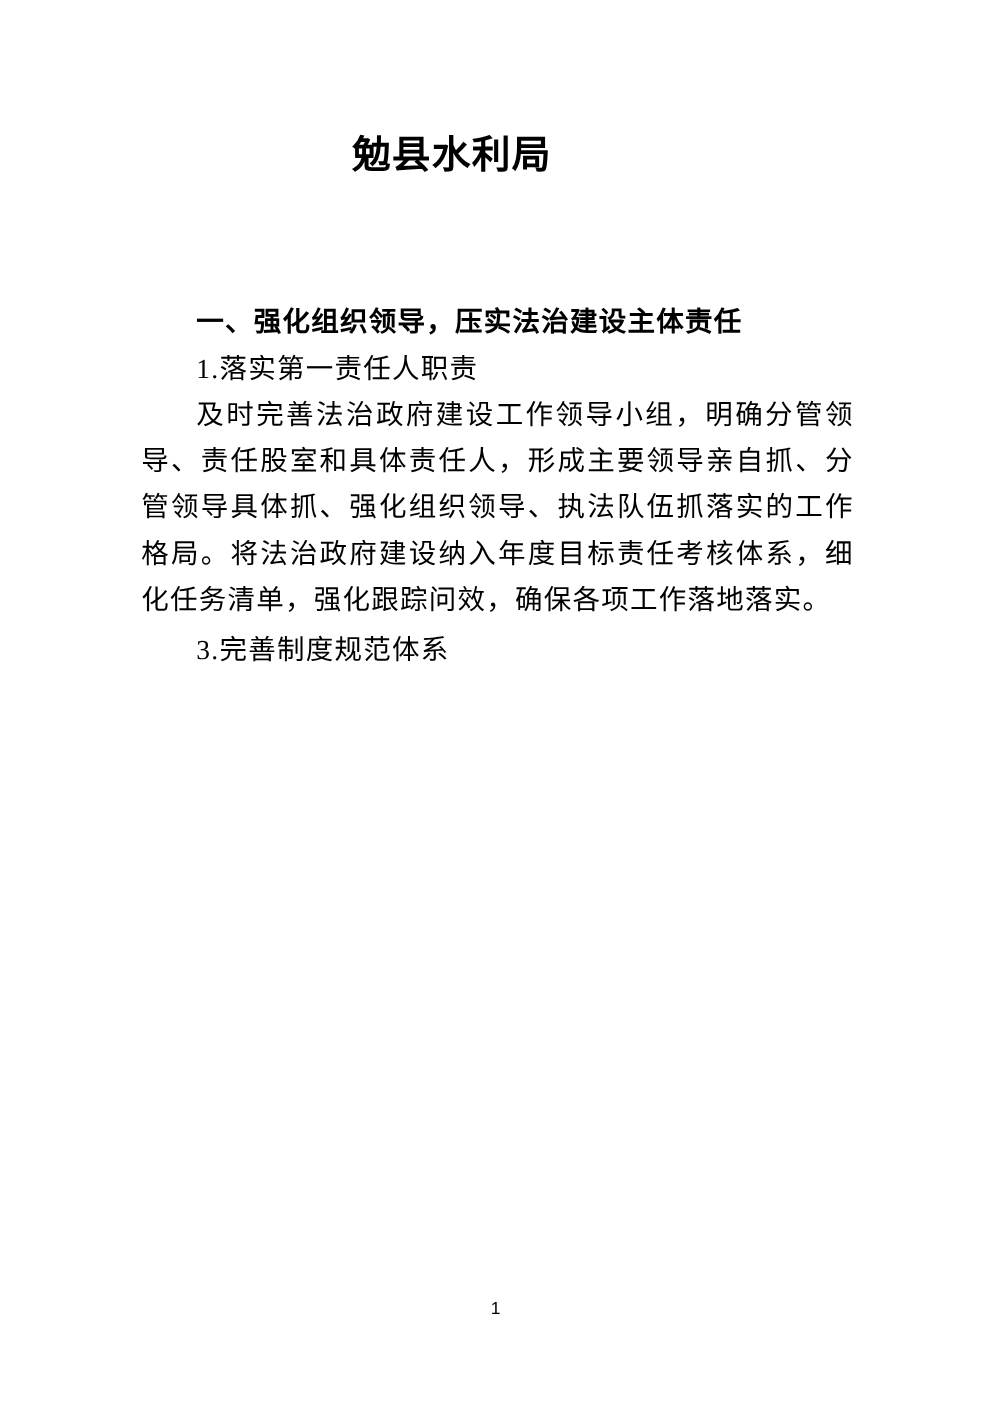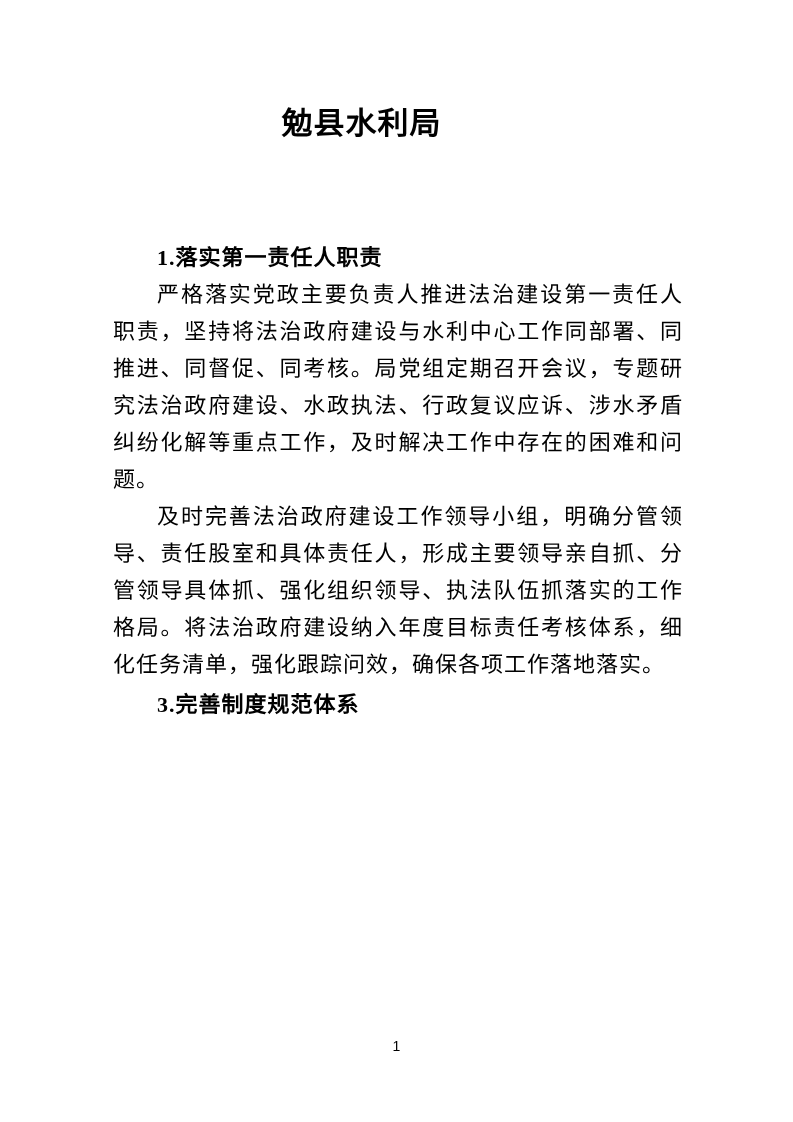--- a/index.html
+++ b/index.html
@@ -53,21 +53,21 @@
     text-indent: 2em;
     font-family: "Liberation Sans", sans-serif;
     font-weight: bold;
     font-size: 22px;
     line-height: 37px;
   }
   .h2 {
     margin: 0;
     text-indent: 2em;
     font-family: "Liberation Serif", serif;
-    font-weight: bold;
+    font-weight: normal;
     font-size: 22px;
     line-height: 37px;
   }
   .h2.last {
     margin-top: 3px;
   }
   .page-number {
     position: absolute;
     top: 1037px;
     left: 0;
@@ -82,21 +82,21 @@
 </head>
 <body>
 
 <div class="page">
 
   <div class="title-block">
     <div class="title-line">勉县水利局</div>
   </div>
 
   <div class="body-block">
+    <p class="h1">一、强化组织领导，压实法治建设主体责任</p>
     <p class="h2">1.落实第一责任人职责</p>
-    <p class="para">严格落实党政主要负责人推进法治建设第一责任人职责，坚持将法治政府建设与水利中心工作同部署、同推进、同督促、同考核。局党组定期召开会议，专题研究法治政府建设、水政执法、行政复议应诉、涉水矛盾纠纷化解等重点工作，及时解决工作中存在的困难和问题。</p>
     <p class="para">及时完善法治政府建设工作领导小组，明确分管领导、责任股室和具体责任人，形成主要领导亲自抓、分管领导具体抓、强化组织领导、执法队伍抓落实的工作格局。将法治政府建设纳入年度目标责任考核体系，细化任务清单，强化跟踪问效，确保各项工作落地落实。</p>
     <p class="h2 last">3.完善制度规范体系</p>
   </div>
 
   <div class="page-number">1</div>
 
 </div>
 
 </body></html>

